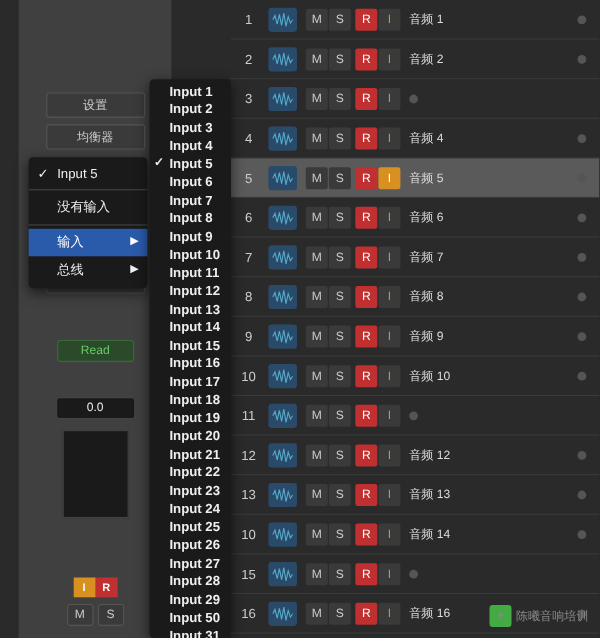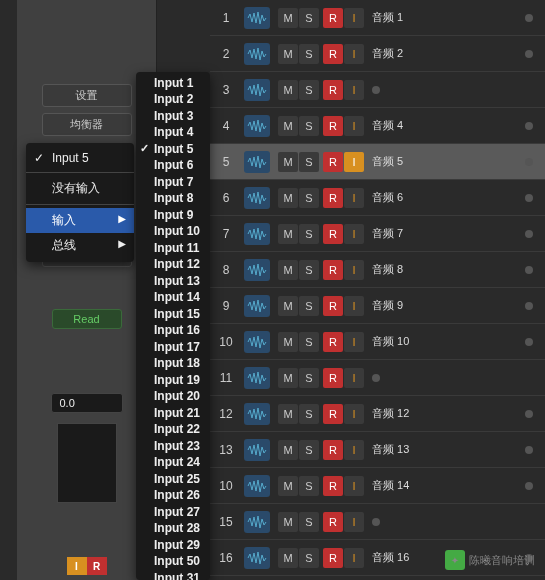--- a/index.html
+++ b/index.html
@@ -2,21 +2,21 @@
 <html><head>
 <meta charset="utf-8">
 <style>
 * { margin: 0; padding: 0; box-sizing: border-box; font-family: -apple-system, "Helvetica Neue", Arial, sans-serif; }
 body { background: #2a2a2a; color: #ddd; font-size: 12px; width: 545px; height: 580px; overflow: hidden; position: relative; }
 
 .left-panel { position: absolute; left: 17px; top: 0; width: 140px; height: 580px; background: #404040; border-right: 1px solid #222; }
 .channel-strip { padding: 8px 10px; display: flex; flex-direction: column; align-items: center; gap: 6px; }
 .btn-small { background: #3a3a3a; border: 1px solid #555; color: #ccc; padding: 3px 10px; border-radius: 3px; font-size: 11px; cursor: pointer; width: 90px; text-align: center; }
 .read-btn { background: #2a4a2a; border: 1px solid #3a6a3a; color: #6c6; padding: 3px 10px; border-radius: 3px; font-size: 11px; width: 70px; text-align: center; margin-top: 36px; }
-.value-box { background: #1a1a1a; border: 1px solid #444; color: #eee; padding: 3px 8px; border-radius: 3px; font-size: 11px; width: 72px; text-align: left; margin-top: 32px; }
+.value-box { background: #1a1a1a; border: 1px solid #444; color: #eee; padding: 3px 8px; border-radius: 3px; font-size: 11px; width: 72px; text-align: center; }
 .meter-area { width: 60px; height: 80px; background: #1a1a1a; margin-top: 4px; border: 1px solid #444; position: relative; }
 .ir-area { display: flex; gap: 0; margin-top: 2px; }
 .ir-l { background: #d89020; color: #fff; width: 20px; height: 18px; display: flex; align-items: center; justify-content: center; font-size: 10px; font-weight: bold; }
 .ir-r { background: #c03030; color: #fff; width: 20px; height: 18px; display: flex; align-items: center; justify-content: center; font-size: 10px; font-weight: bold; }
 .ms-row { display: flex; gap: 4px; }
 .btn-ms { background: #3a3a3a; border: 1px solid #555; color: #ccc; width: 24px; height: 20px; display: flex; align-items: center; justify-content: center; font-size: 11px; border-radius: 3px; }
 .track-label { color: #ccc; font-size: 11px; margin-top: 4px; }
 
 .tracks-panel { position: absolute; left: 210px; top: 0; right: 0; height: 580px; background: #2a2a2a; }
 .track-row { height: 36px; display: flex; align-items: center; border-bottom: 1px solid #3a3a3a; padding: 0 6px; gap: 8px; }

